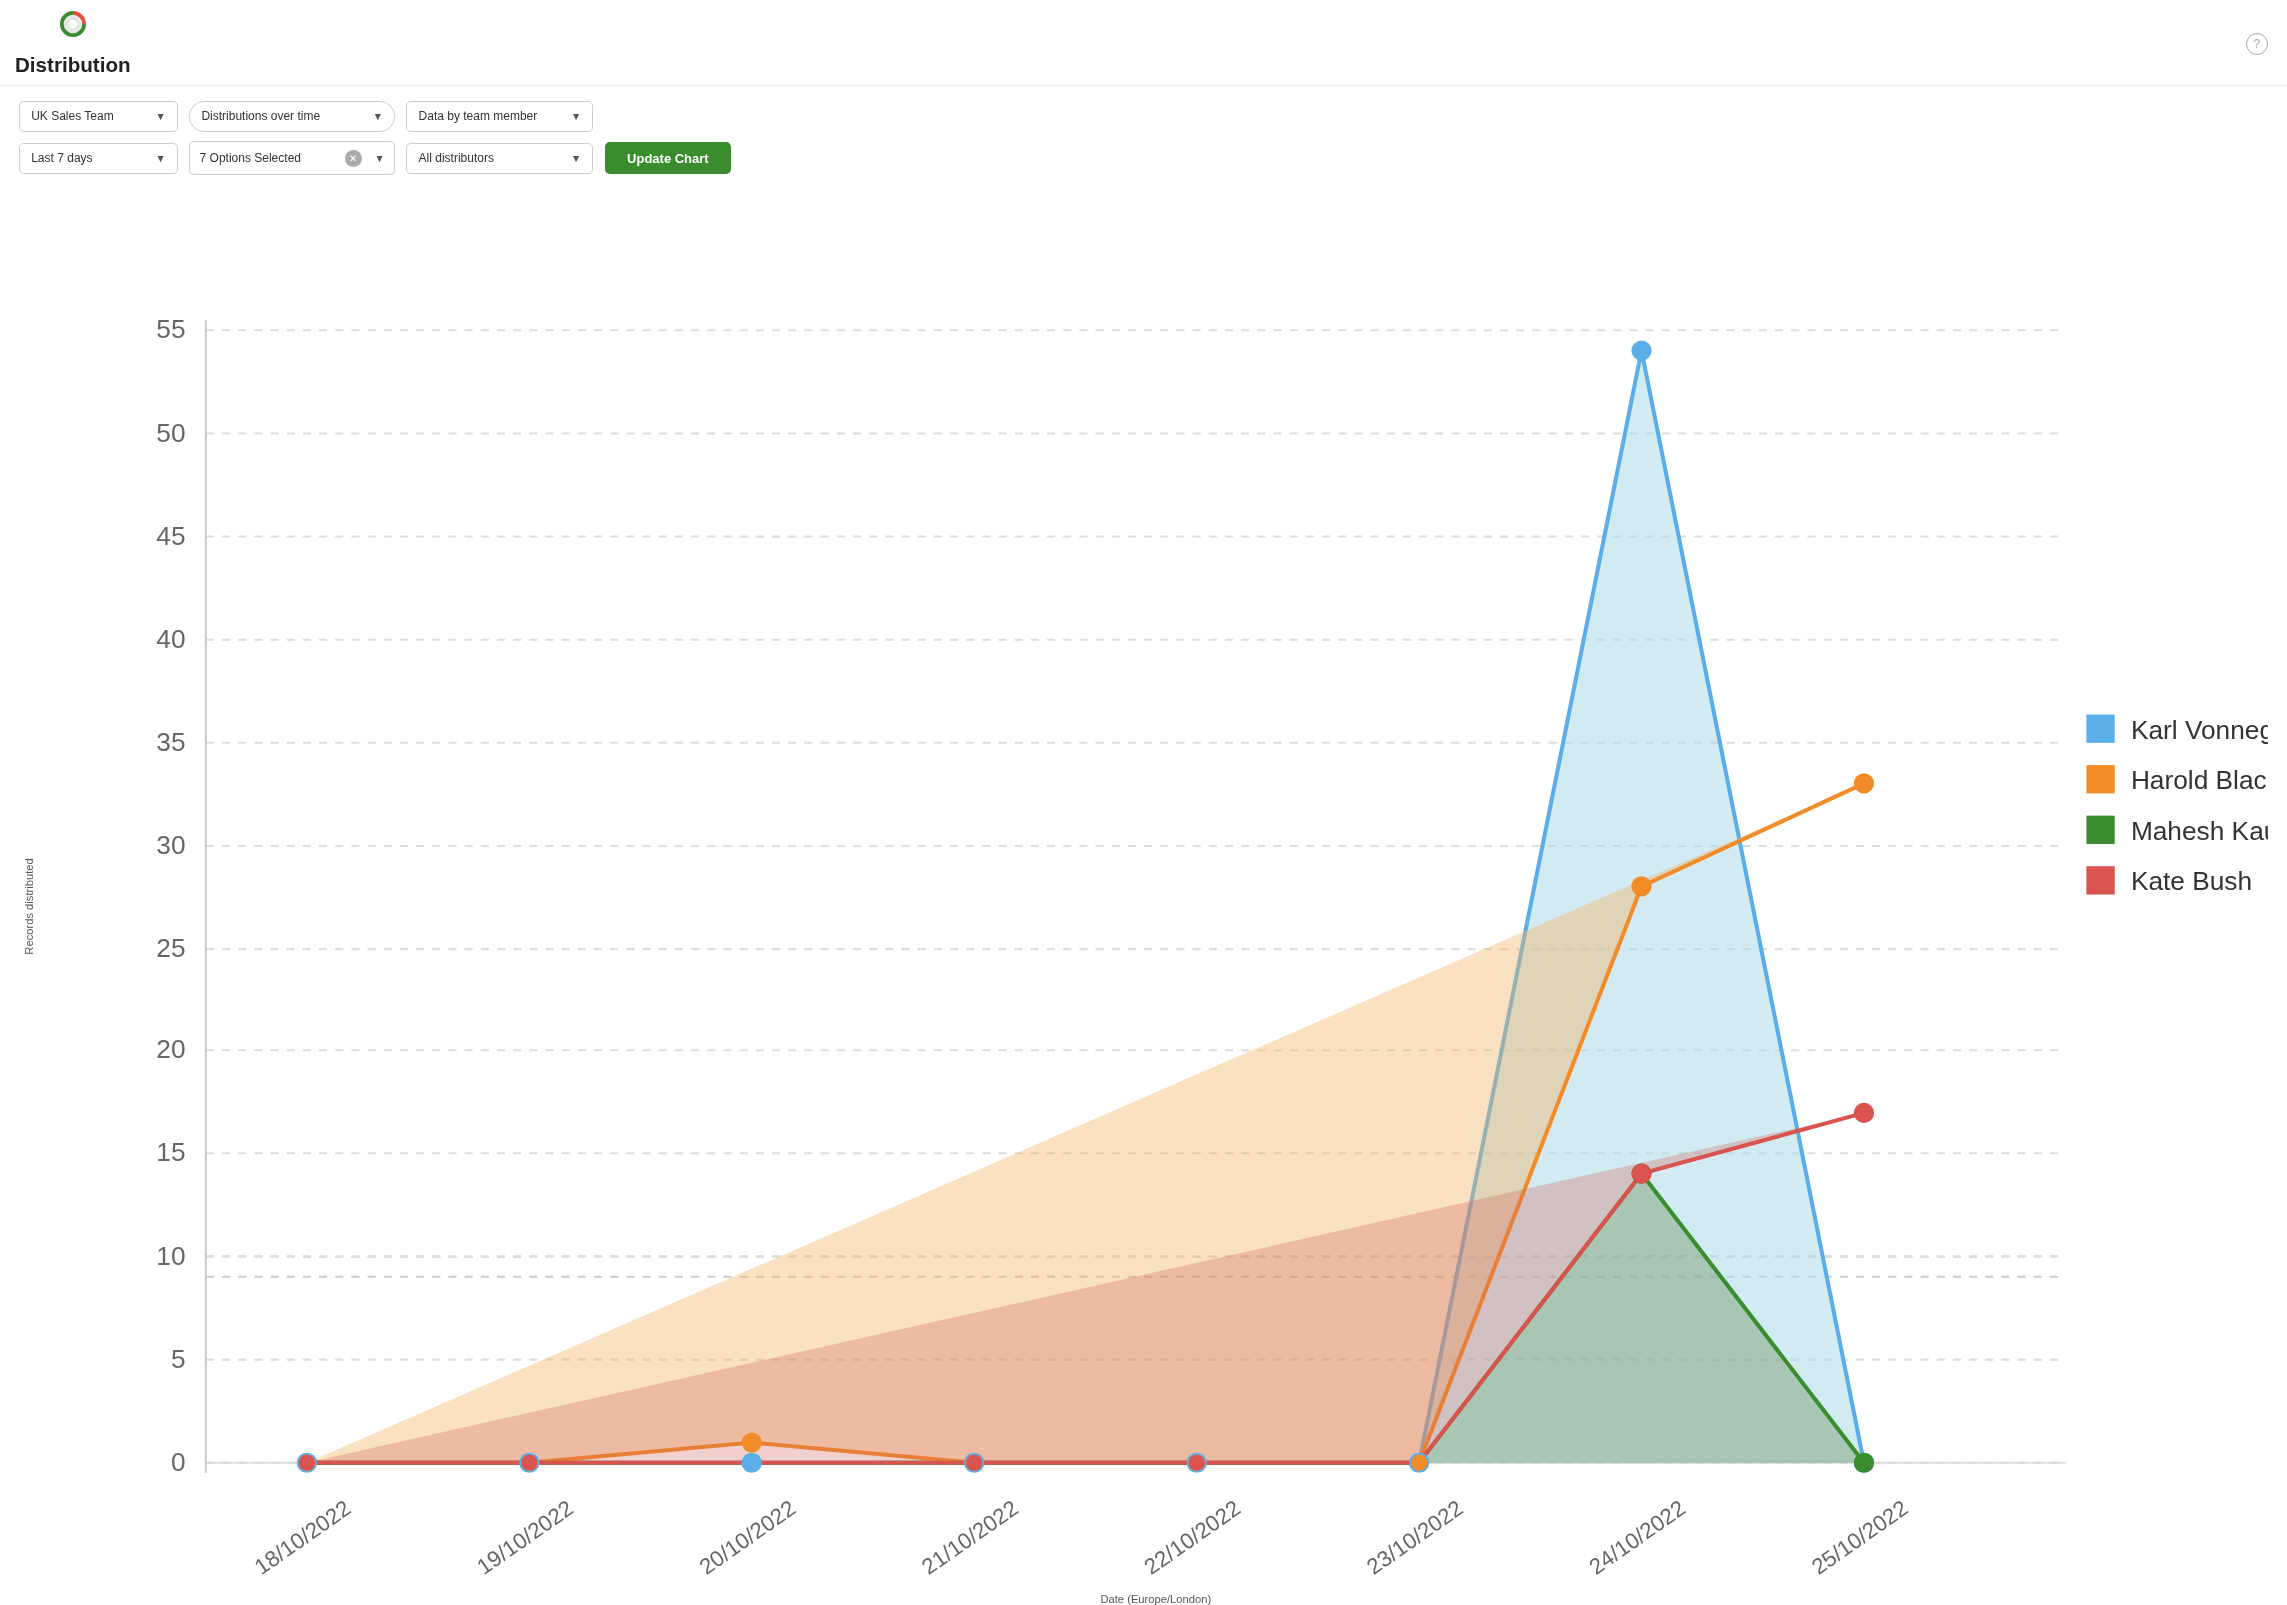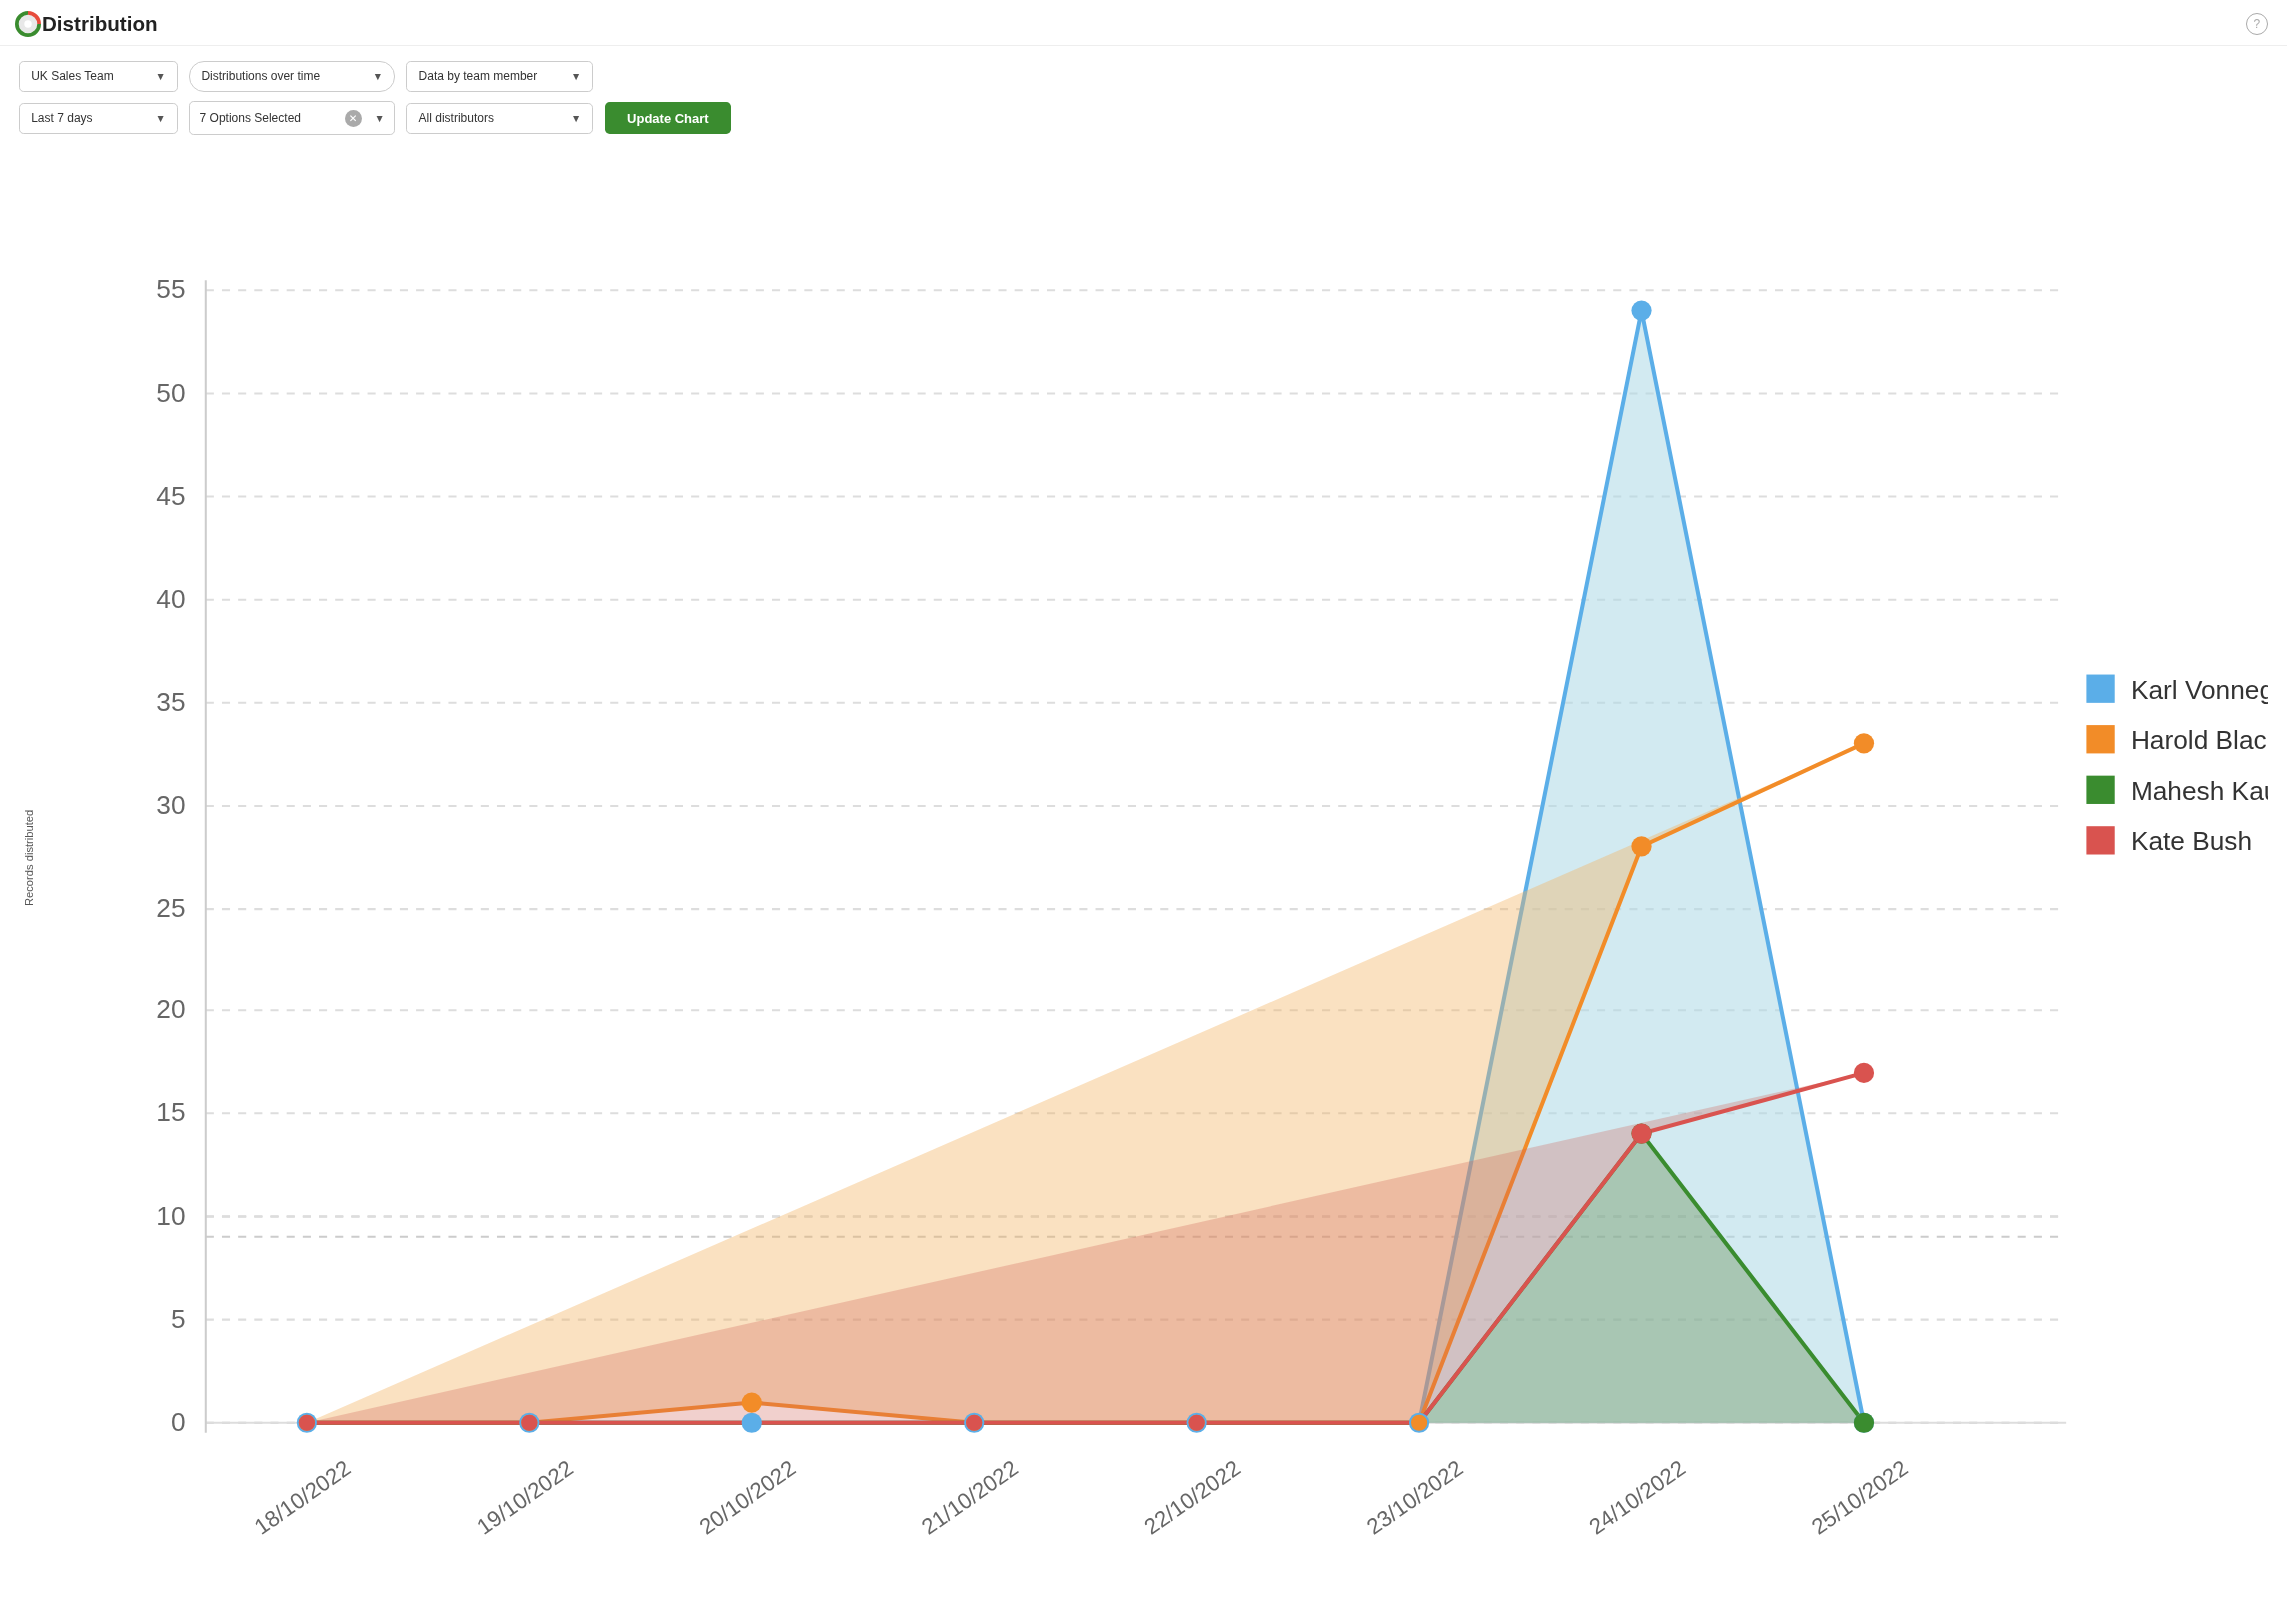--- a/index.html
+++ b/index.html
@@ -12,21 +12,22 @@
     .header {
       display: flex;
       align-items: center;
       justify-content: space-between;
       padding: 11.2px 19px 7.5px 15px;
       border-bottom: 0.9px solid #eee;
     }
     .header-left {
       display: flex;
       align-items: center;
-      gap: 1px;
+      gap: 16px;
+      flex-direction: column;
     }
     .logo-icon {
       width: 26px;
       height: 26px;
     }
     .page-title {
       font-size: 20.6px;
       font-weight: 600;
       color: #222;
     }
@@ -277,16 +278,17 @@
 
         <rect x="1010" y="250" width="14" height="14" fill="#5baee8"></rect>
         <text x="1032" y="262" font-size="13" fill="#333">Karl Vonnegut</text>
         <rect x="1010" y="275" width="14" height="14" fill="#f28c28"></rect>
         <text x="1032" y="287" font-size="13" fill="#333">Harold Black</text>
         <rect x="1010" y="300" width="14" height="14" fill="#3a8c2f"></rect>
         <text x="1032" y="312" font-size="13" fill="#333">Mahesh Kaushik</text>
         <rect x="1010" y="325" width="14" height="14" fill="#d9534f"></rect>
         <text x="1032" y="337" font-size="13" fill="#333">Kate Bush</text>
       </svg>
+      <div class="x-axis-label">Date (Europe/London)</div>
     </div>
   </div>
 </div>
 
 
 </body></html>

